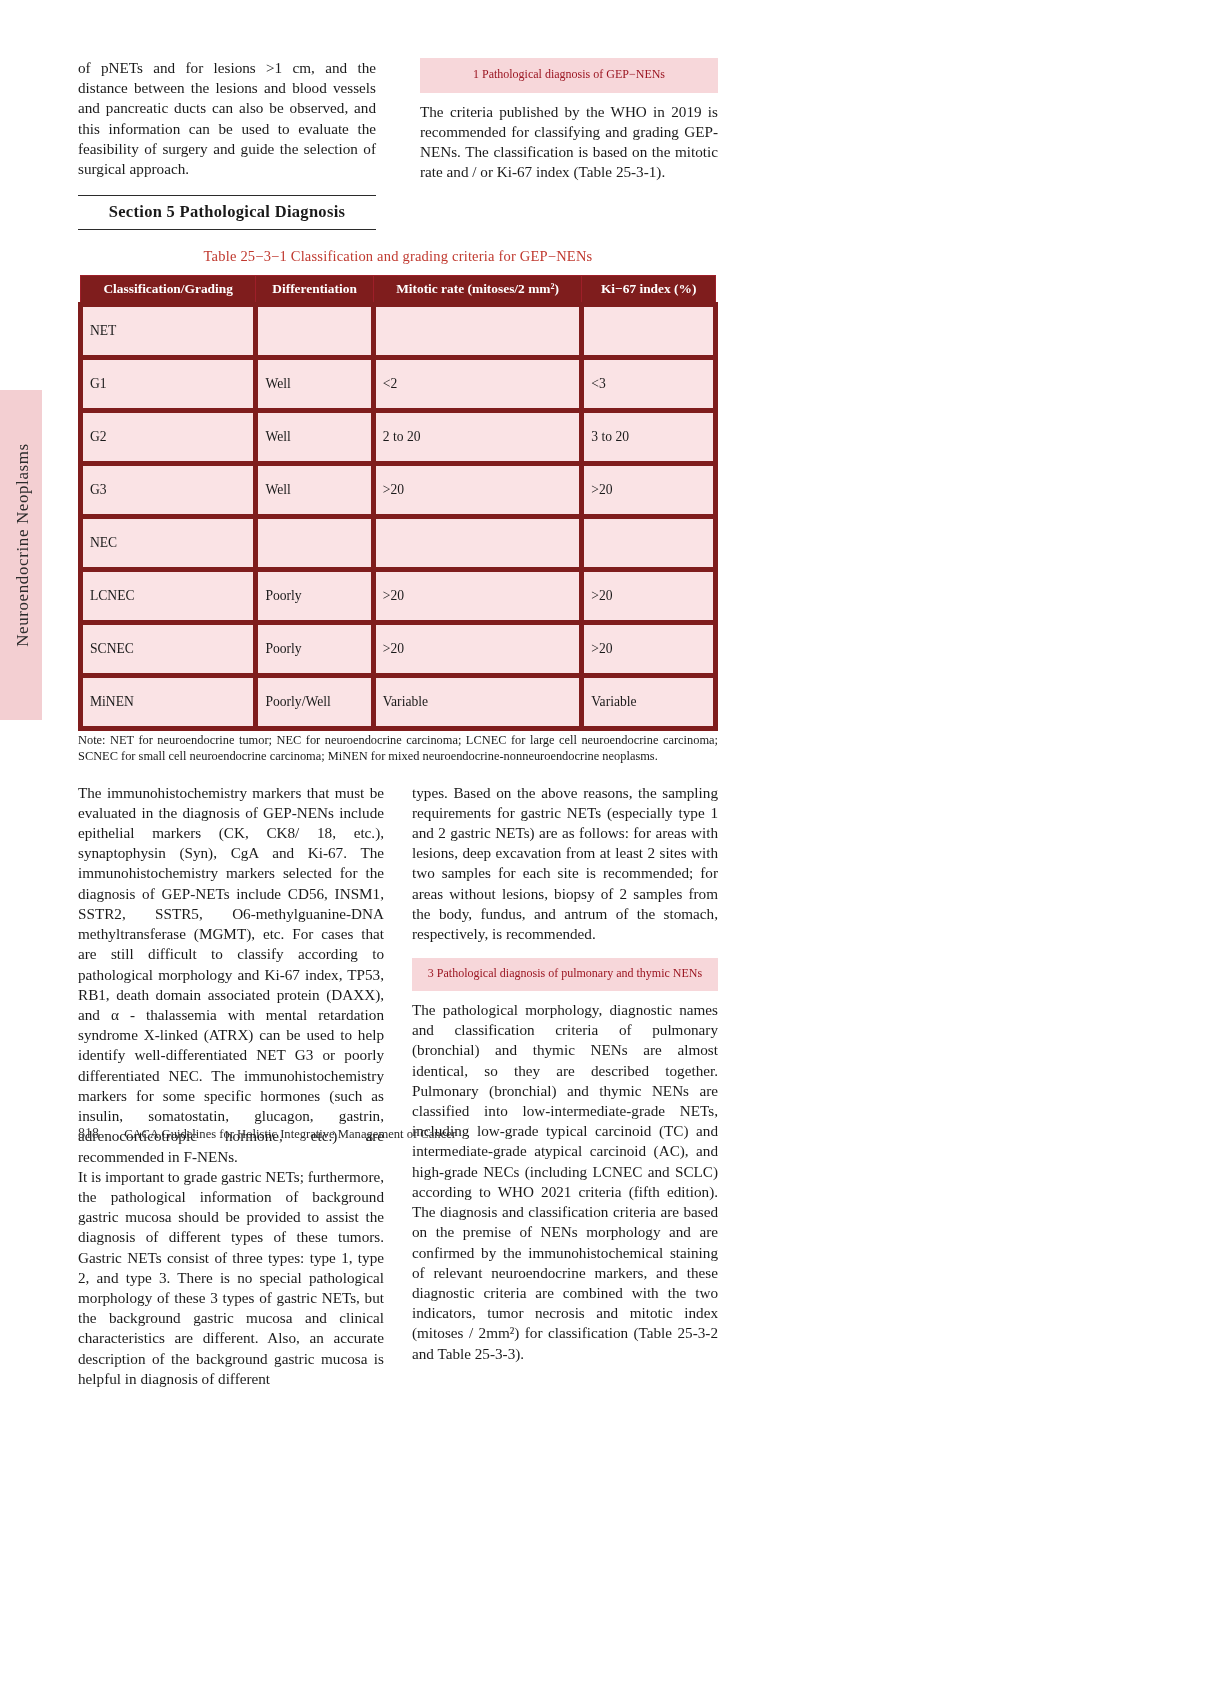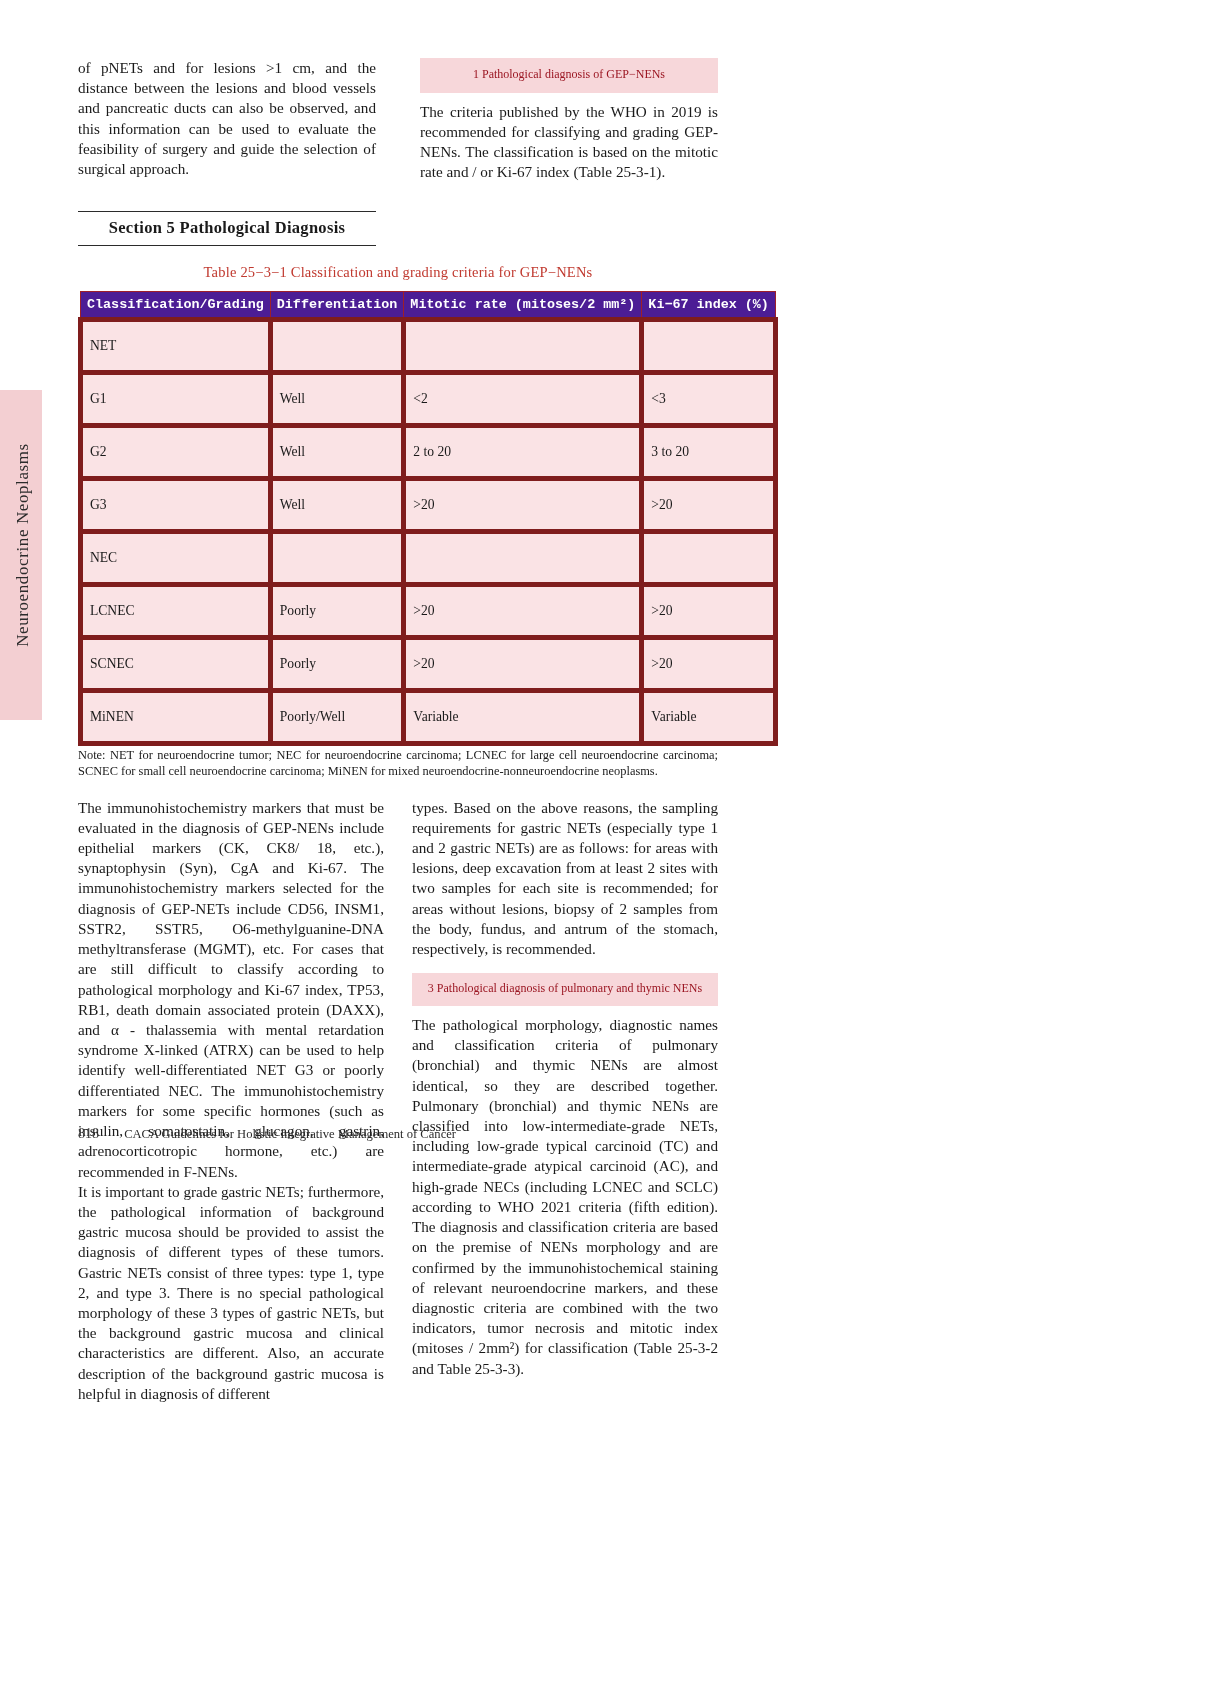--- a/index.html
+++ b/index.html
@@ -64,21 +64,21 @@
     font-size: 15.2px;
     line-height: 1.33;
     text-align: justify;
     text-justify: inter-word;
     hyphens: manual;
     color: #1a1a1a;
   }
   p.body + p.body { margin-top: 0; }
 
   .section-head {
-    margin-top: 32px;
+    margin-top: 16px;
     border-top: 1.6px solid #2b2b2b;
     border-bottom: 1.6px solid #2b2b2b;
     padding: 6px 0 7px 0;
     text-align: center;
     font-size: 16.5px;
     font-weight: bold;
     letter-spacing: 0.3px;
   }
 
   .pink-head {
@@ -103,23 +103,23 @@
     margin-bottom: 10px;
     letter-spacing: 0.2px;
   }
   table.grid {
     width: 100%;
     border-collapse: collapse;
     font-size: 13.6px;
     font-family: "Liberation Serif", serif;
   }
   table.grid th {
-    background: #4c1d95;
+    background: #7f1d1d;
     color: #ffffff;
-    font-family: Liberation Mono, monospace;
+    font-family: Liberation Serif, serif;
     font-size: 13.4px;
     font-weight: bold;
     padding: 5px 6px;
     text-align: center;
     border: 1px solid #9e1f29;
     white-space: nowrap;
   }
   table.grid td {
     background: #fae3e5;
     border: 5px solid #7f1d1d;

